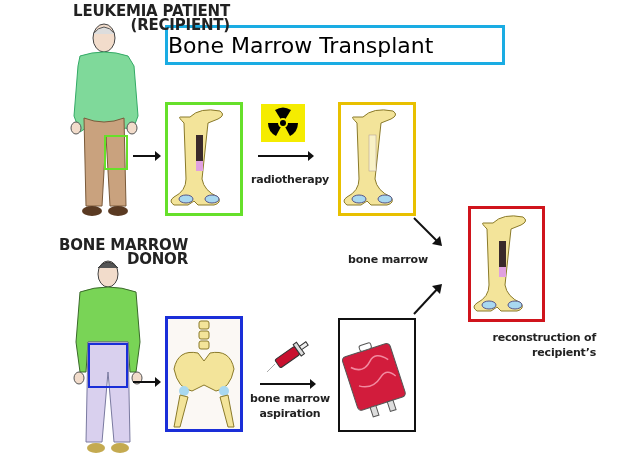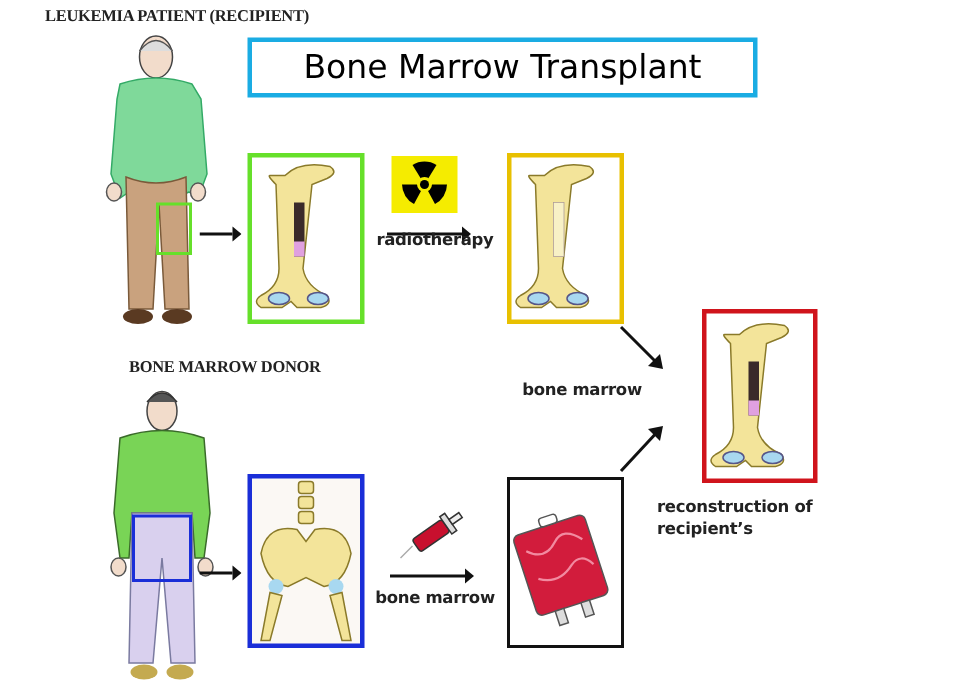--- a/index.html
+++ b/index.html
@@ -1,20 +1,20 @@
 <!DOCTYPE html>
 <html><head>
 <meta charset="utf-8">
 <style>
   html, body { margin:0; padding:0; background:#ffffff; }
   body { width:640px; height:460px; position:relative; overflow:hidden; font-family:"DejaVu Sans", sans-serif; }
   .abs { position:absolute; }
-  .label { position:absolute; font-size:11px; font-weight:bold; color:#222; text-align:left; line-height:14px; letter-spacing:-0.2px;font-family:Liberation Serif, serif; }
+  .label { position:absolute; font-size:15px; font-weight:bold; color:#222; text-align:right; line-height:14px; letter-spacing:-0.2px; }
   .cap { position:absolute; font-size:11px; color:#222; font-weight:bold; line-height:15px; letter-spacing:-0.2px; }
-  .title-box { position:absolute; left:165px; top:25px; width:340px; height:40px; border:3px solid #1aace3; box-sizing:border-box; display:flex; align-items:center; justify-content:center; }
+  .title-box { position:absolute; left:165px; top:25px; width:340px; height:40px; border:3px solid #1aace3; box-sizing:border-box; display:flex; align-items:center; }
   .title-box span { font-family:"DejaVu Sans", sans-serif; font-size:22px; color:#000; }
   .frame { position:absolute; box-sizing:border-box; background:#fff; }
   svg { display:block; }
 </style>
 </head>
 <body>
 
 <div class="title-box">
   <span>Bone Marrow Transplant</span>
 </div>
@@ -68,21 +68,21 @@
     <circle cx="22" cy="19" r="3" fill="#000"></circle>
   </svg>
 </div>
 
 <div class="abs" style="left:258px;top:150px;">
   <svg width="56" height="12">
       <line x1="0" y1="6" x2="50" y2="6" stroke="#111" stroke-width="2"></line>
       <polygon points="50,1 56,6 50,11" fill="#111"></polygon>
     </svg>
 </div>
-<div class="cap" style="left:250px;top:152px;width:80px;text-align:center;">radiotherapy</div>
+<div class="cap" style="left:250px;top:172px;width:80px;text-align:center;">radiotherapy</div>
 
 <div class="frame" style="left:338px;top:102px;width:78px;height:114px;border:3px solid #e8c000;">
   <svg width="72" height="108" viewBox="0 0 72 108">
     <path d="M22 12 q10 -10 30 -6 q6 4 -2 8 l-10 4 l-6 56 q2 12 16 18 q4 6 -4 8 l-16 0 l-4 -4 l-6 4 l-14 0 q-6 -4 0 -8 q12 -6 12 -18 l-2 -56 q-6 -6 -4 -6 z" fill="#f3e49a" stroke="#8a7a2a" stroke-width="1"></path>
     <rect x="28" y="30" width="7" height="36" fill="#f8f1c6" stroke="#a99" stroke-width="0.5"></rect>
     <ellipse cx="18" cy="94" rx="7" ry="4" fill="#a8d8f0" stroke="#558"></ellipse>
     <ellipse cx="44" cy="94" rx="7" ry="4" fill="#a8d8f0" stroke="#558"></ellipse>
   </svg>
 </div>
 
@@ -100,25 +100,25 @@
 
 <div class="frame" style="left:468px;top:206px;width:77px;height:116px;border:3px solid #d0141c;">
   <svg width="71" height="110" viewBox="0 0 71 110">
     <path d="M22 14 q10 -10 30 -6 q6 4 -2 8 l-10 4 l-6 56 q2 12 16 18 q4 6 -4 8 l-16 0 l-4 -4 l-6 4 l-14 0 q-6 -4 0 -8 q12 -6 12 -18 l-2 -56 q-6 -6 -4 -6 z" fill="#f3e49a" stroke="#8a7a2a" stroke-width="1"></path>
     <rect x="28" y="32" width="7" height="36" fill="#3a2a2a"></rect>
     <rect x="28" y="58" width="7" height="10" fill="#e0a0e0"></rect>
     <ellipse cx="18" cy="96" rx="7" ry="4" fill="#a8d8f0" stroke="#558"></ellipse>
     <ellipse cx="44" cy="96" rx="7" ry="4" fill="#a8d8f0" stroke="#558"></ellipse>
   </svg>
 </div>
-<div class="cap" style="left:438px;top:330px;width:170px;text-align:left;">
+<div class="cap" style="left:426px;top:330px;width:170px;text-align:right;">
   <div>reconstruction of recipient’s</div>
 </div>
 
-<div class="label" style="left:38px;top:238px;width:150px;margin-left:48px;">BONE MARROW DONOR</div>
+<div class="label" style="left:38px;top:238px;width:150px;">BONE MARROW DONOR</div>
 
 <div class="abs" style="left:72px;top:256px;">
   <svg width="72" height="200" viewBox="0 0 72 200">
     <ellipse cx="36" cy="18" rx="10" ry="13" fill="#f2dccb" stroke="#444"></ellipse>
     <path d="M26 12 q10 -12 20 0" fill="#555" stroke="#333"></path>
     <path d="M8 36 q28 -10 56 0 l4 50 l-4 30 l-6 0 l-2 -30 l-40 0 l-2 30 l-6 0 l-4 -30 z" fill="#79d456" stroke="#3a6a2a" stroke-width="1"></path>
     <ellipse cx="7" cy="122" rx="5" ry="6" fill="#f2dccb" stroke="#555"></ellipse>
     <ellipse cx="65" cy="122" rx="5" ry="6" fill="#f2dccb" stroke="#555"></ellipse>
     <path d="M16 86 l40 0 l2 100 l-16 0 l-6 -70 l-6 70 l-16 0 z" fill="#d9d0ee" stroke="#7a7aa0" stroke-width="1"></path>
     <ellipse cx="24" cy="192" rx="9" ry="5" fill="#c4aa50"></ellipse>
@@ -159,20 +159,21 @@
 </div>
 
 <div class="abs" style="left:260px;top:378px;">
   <svg width="56" height="12">
       <line x1="0" y1="6" x2="50" y2="6" stroke="#111" stroke-width="2"></line>
       <polygon points="50,1 56,6 50,11" fill="#111"></polygon>
     </svg>
 </div>
 <div class="cap" style="left:250px;top:391px;width:80px;text-align:center;">
   <div>bone marrow</div>
+  <div>aspiration</div>
 </div>
 
 <div class="frame" style="left:338px;top:318px;width:78px;height:114px;border:2px solid #111;">
   <svg width="74" height="110" viewBox="0 0 74 110">
     <g transform="rotate(-18 37 60)">
       <rect x="10" y="28" width="50" height="56" rx="4" fill="#d21c3c" stroke="#555"></rect>
       <rect x="30" y="22" width="12" height="6" rx="2" fill="#fff" stroke="#555"></rect>
       <rect x="22" y="84" width="6" height="10" fill="#ddd" stroke="#555"></rect>
       <rect x="40" y="84" width="6" height="10" fill="#ddd" stroke="#555"></rect>
       <path d="M16 40 q10 10 20 0 q8 -8 18 4" fill="none" stroke="#f28aa0" stroke-width="1.5"></path>

